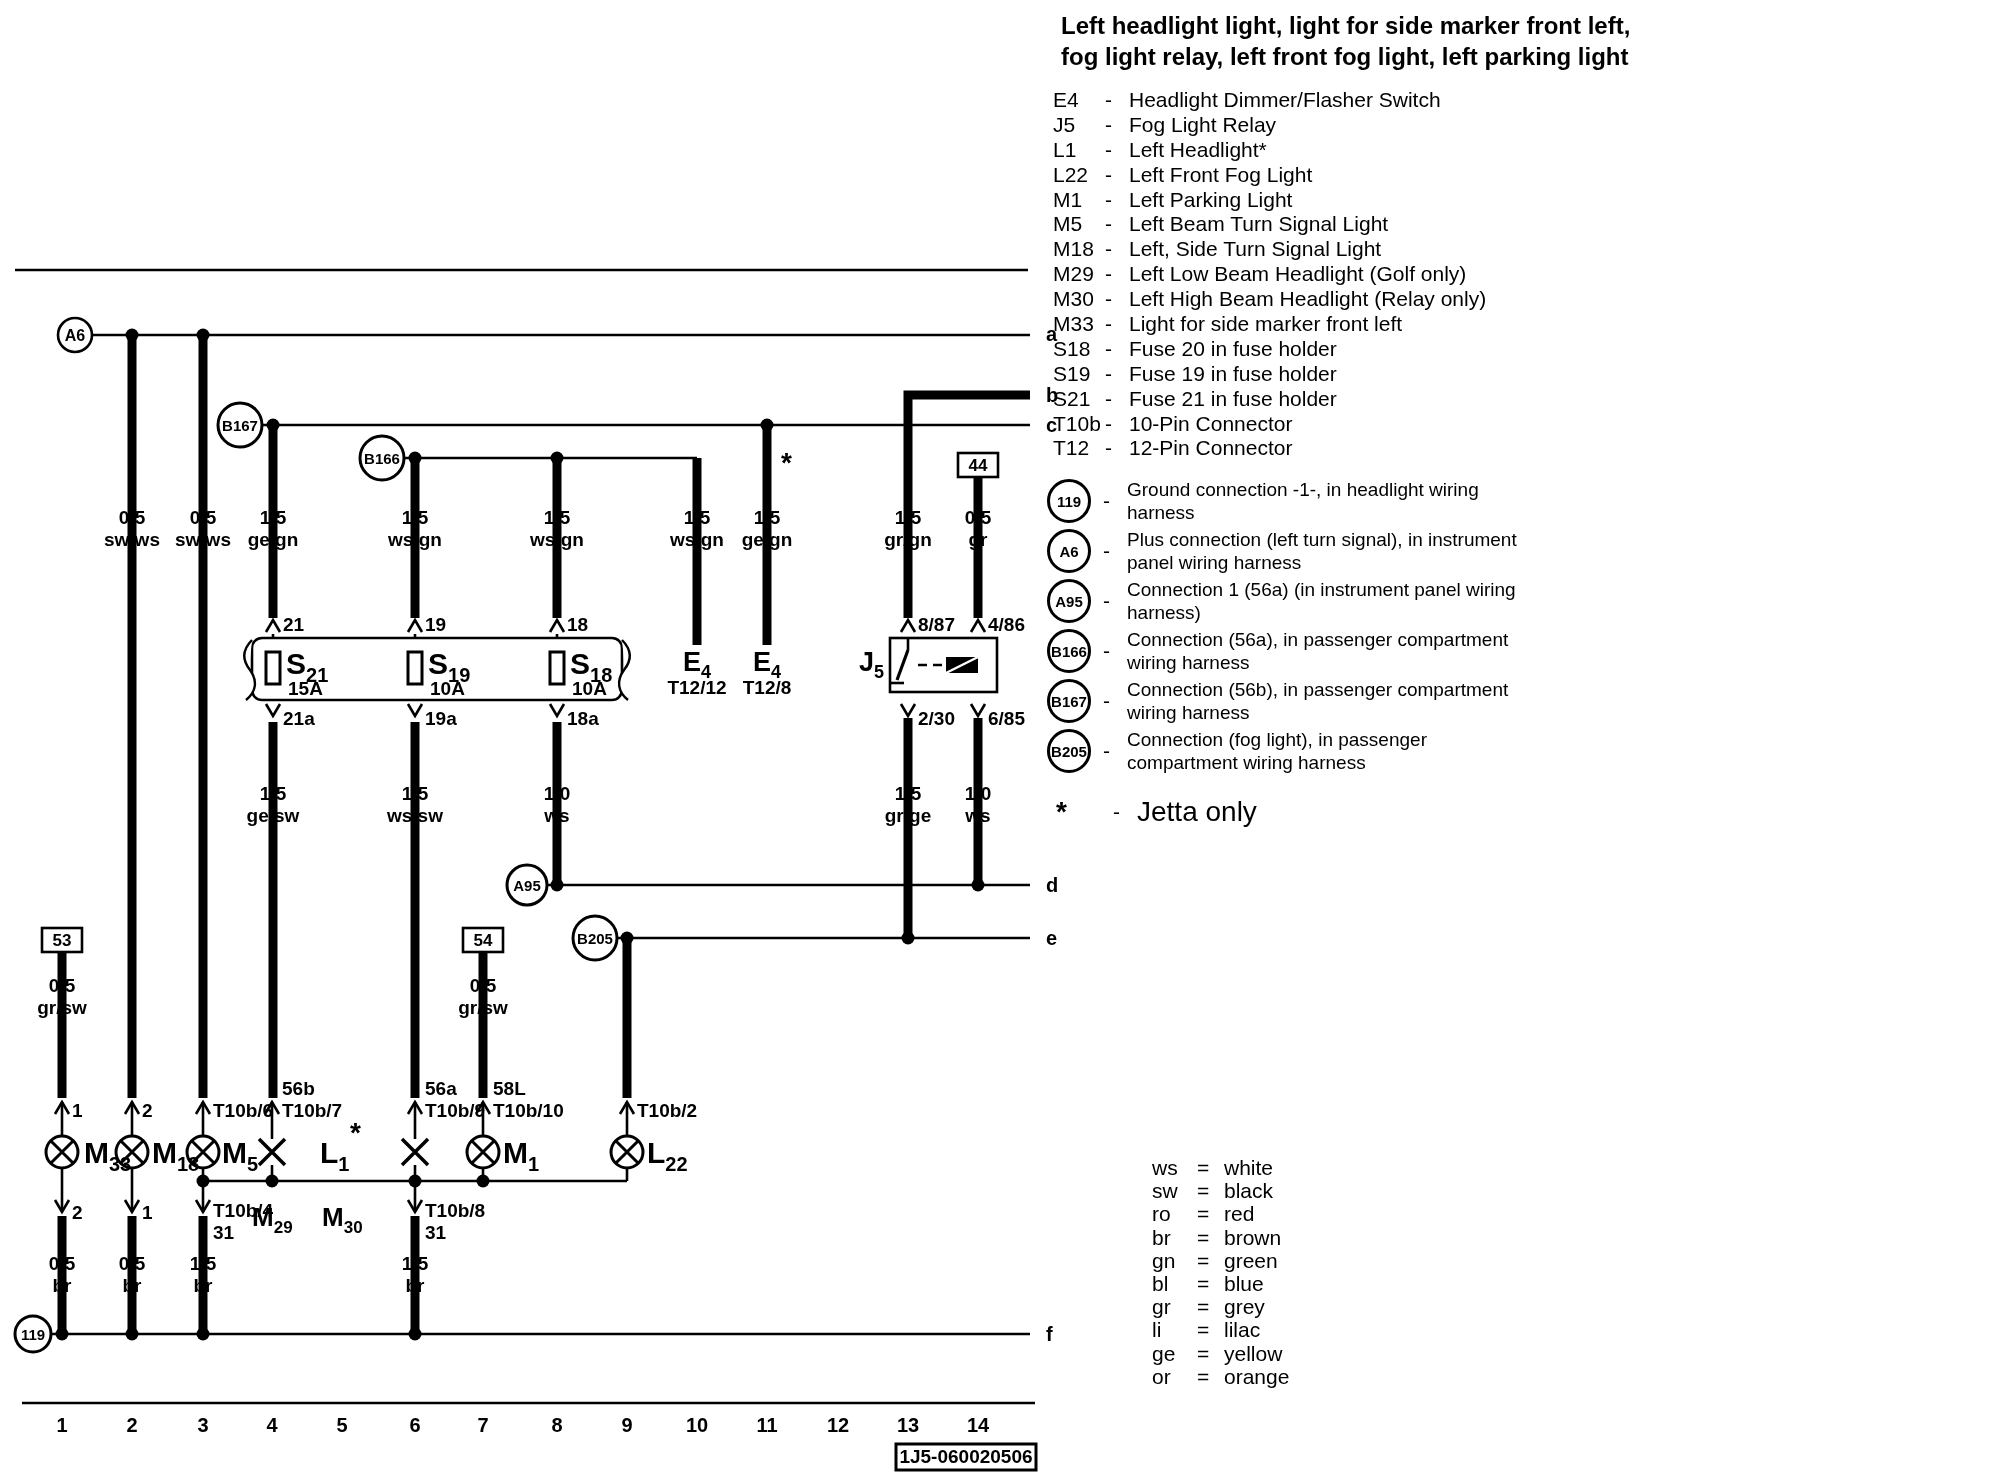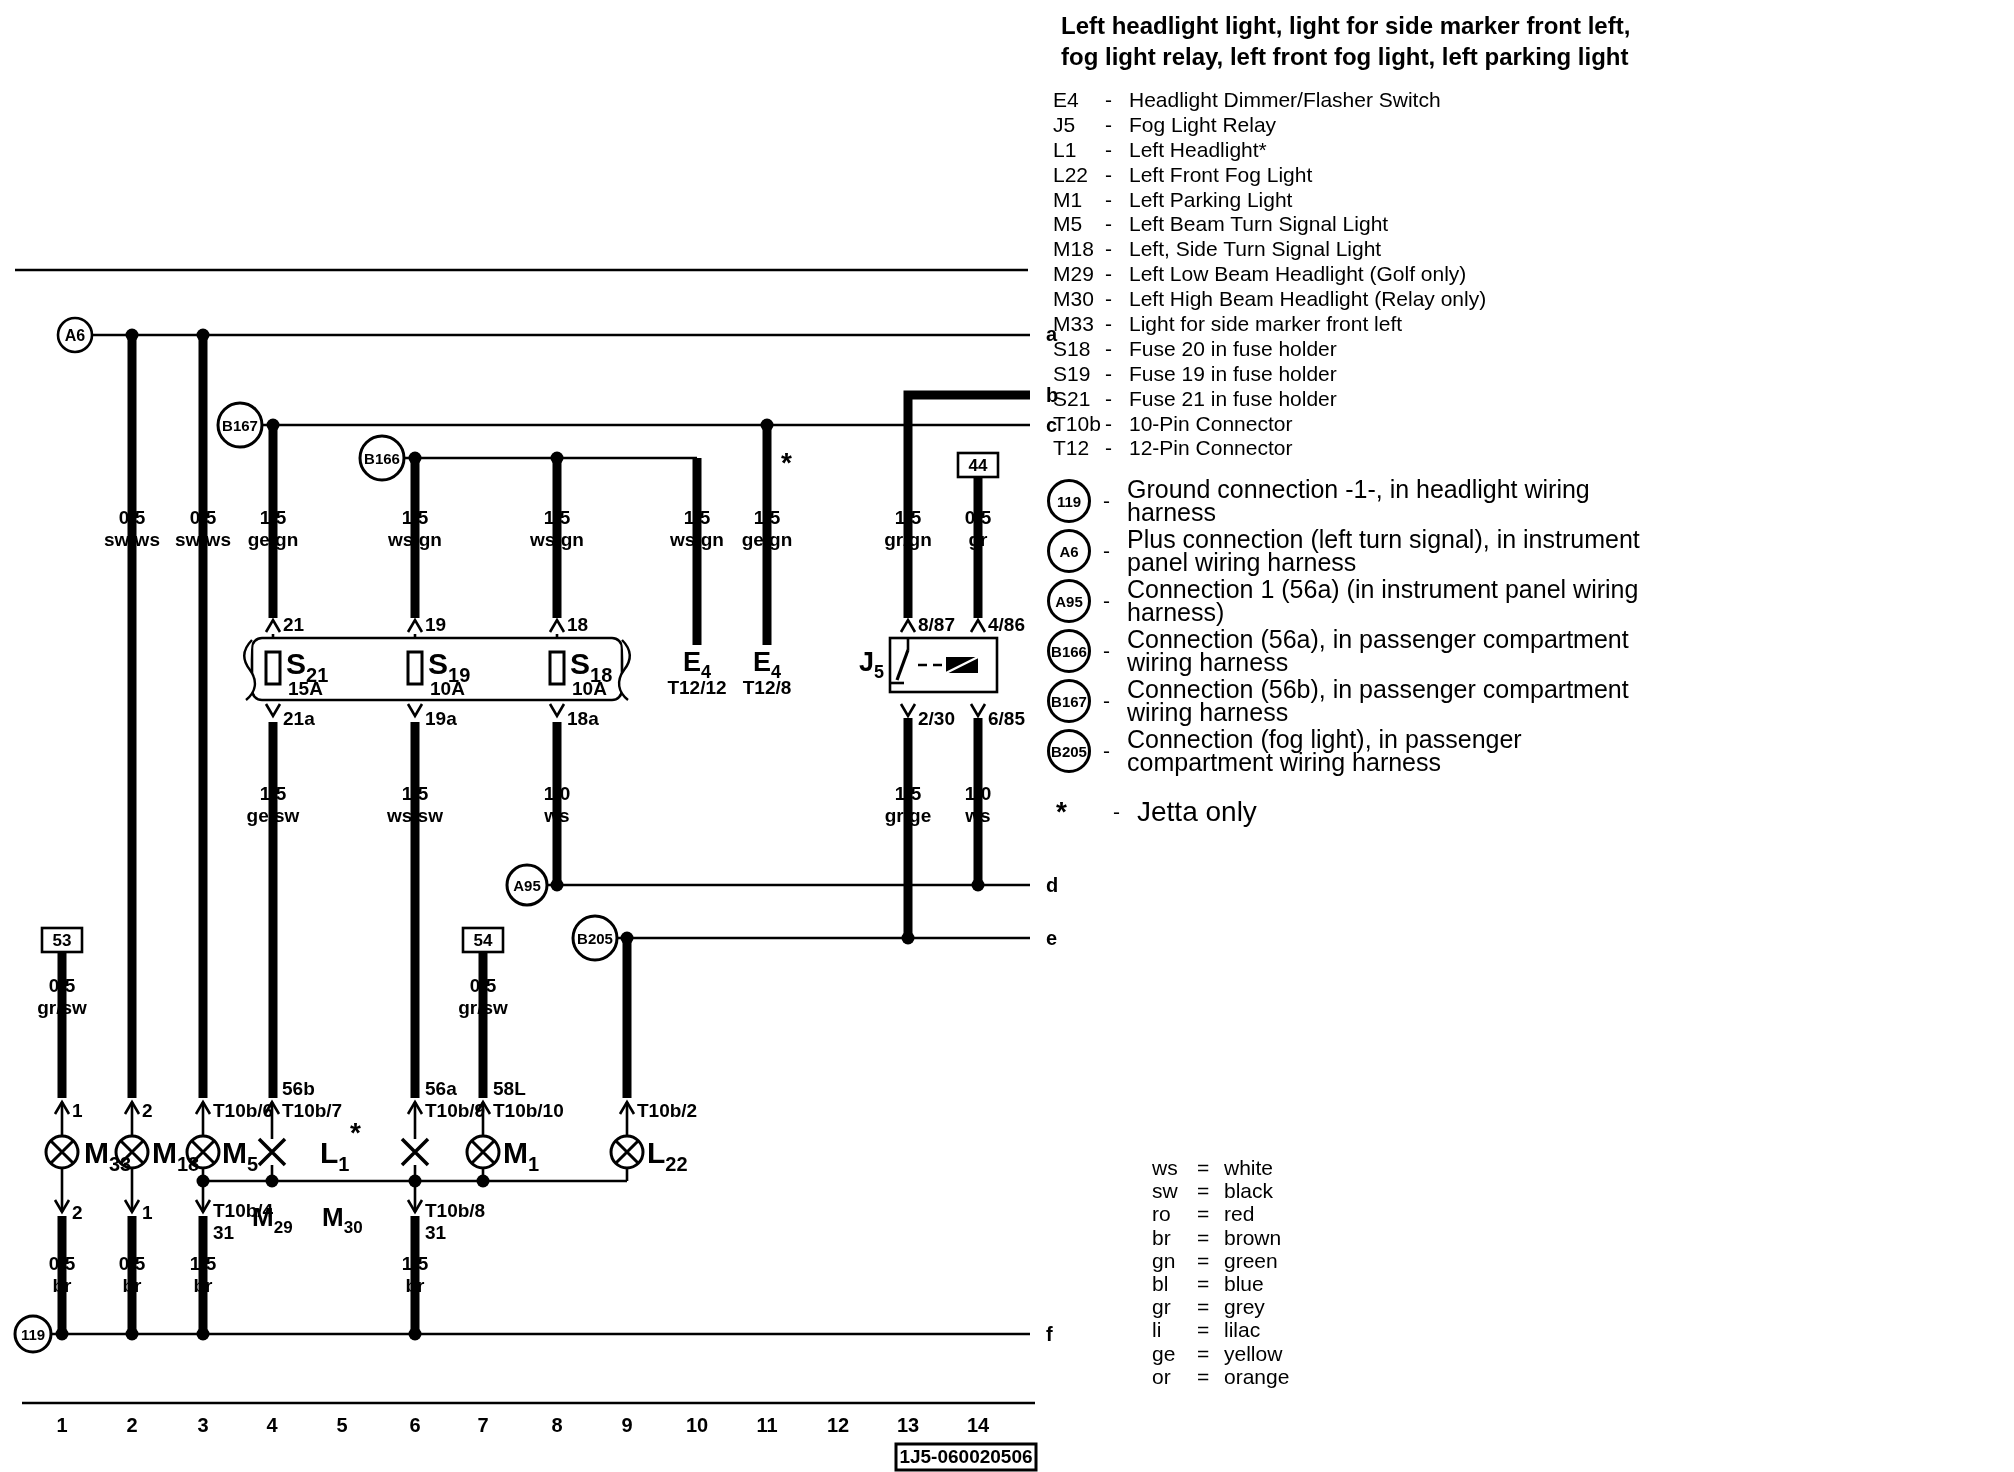--- a/index.html
+++ b/index.html
@@ -8,21 +8,21 @@
   .panel{position:absolute;left:1040px;top:0;width:974px;height:1472px;}
   .title{position:absolute;left:21px;top:10px;font-size:24px;font-weight:bold;line-height:31px;letter-spacing:0px;}
   .legend{position:absolute;left:13px;top:88px;}
   .legend-row{display:flex;height:24.9px;font-size:21px;align-items:baseline;}
   .legend-code{width:52px;flex:none;}
   .dash-col{width:24px;flex:none;}
   .conns{position:absolute;left:6px;top:478px;}
   .conn-row{display:flex;align-items:center;margin-bottom:4px;}
   .conn-circle{flex:none;margin-right:11px;}
   .conn-dash{width:24px;flex:none;font-size:21px;}
-  .conn-text{font-size:25px;line-height:23px;}
+  .conn-text{font-size:19px;line-height:23px;}
   .footnote{position:absolute;left:6px;top:796px;display:flex;align-items:center;height:32px;}
   .fn-sym{width:57px;flex:none;font-size:28px;font-weight:bold;padding-left:10px;}
   .fn-dash{width:24px;flex:none;font-size:21px;}
   .fn-text{font-size:28px;}
   .colors{position:absolute;left:112px;top:1156px;}
   .color-row{display:flex;height:23.2px;font-size:21px;align-items:baseline;}
   .color-abbr{width:45px;flex:none;}
   .color-eq{width:27px;flex:none;}
 </style>
 </head>

